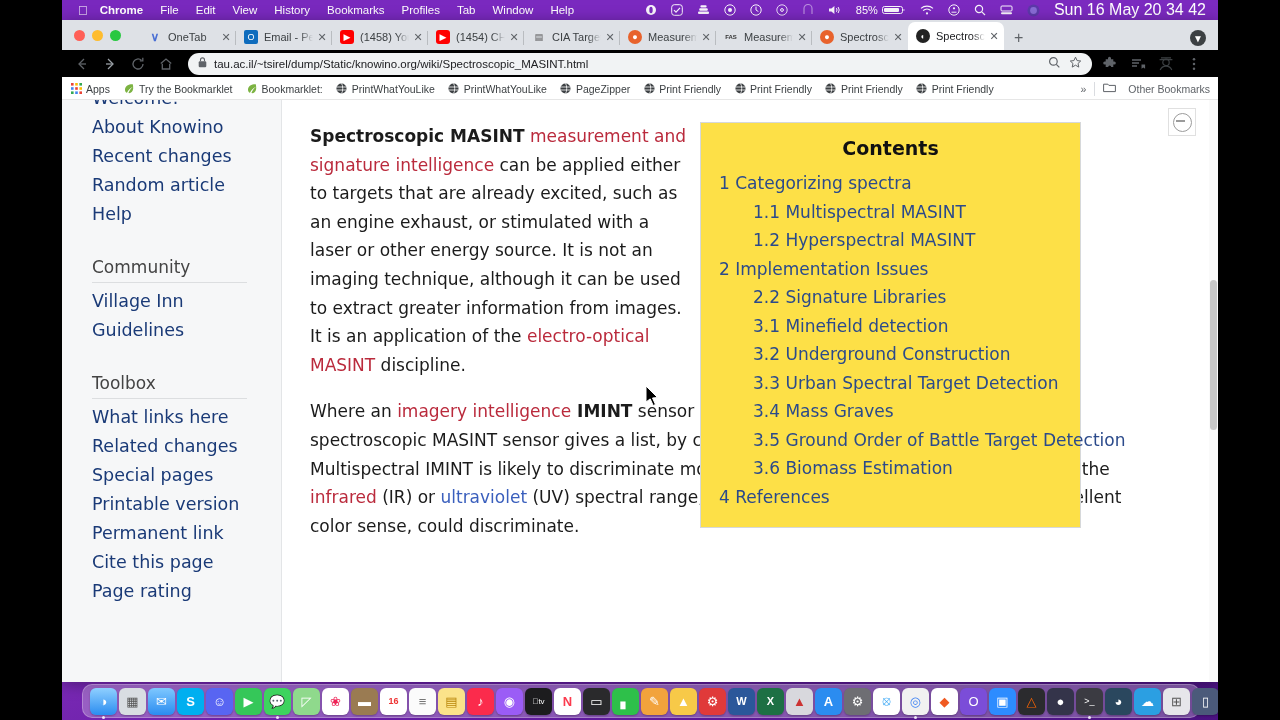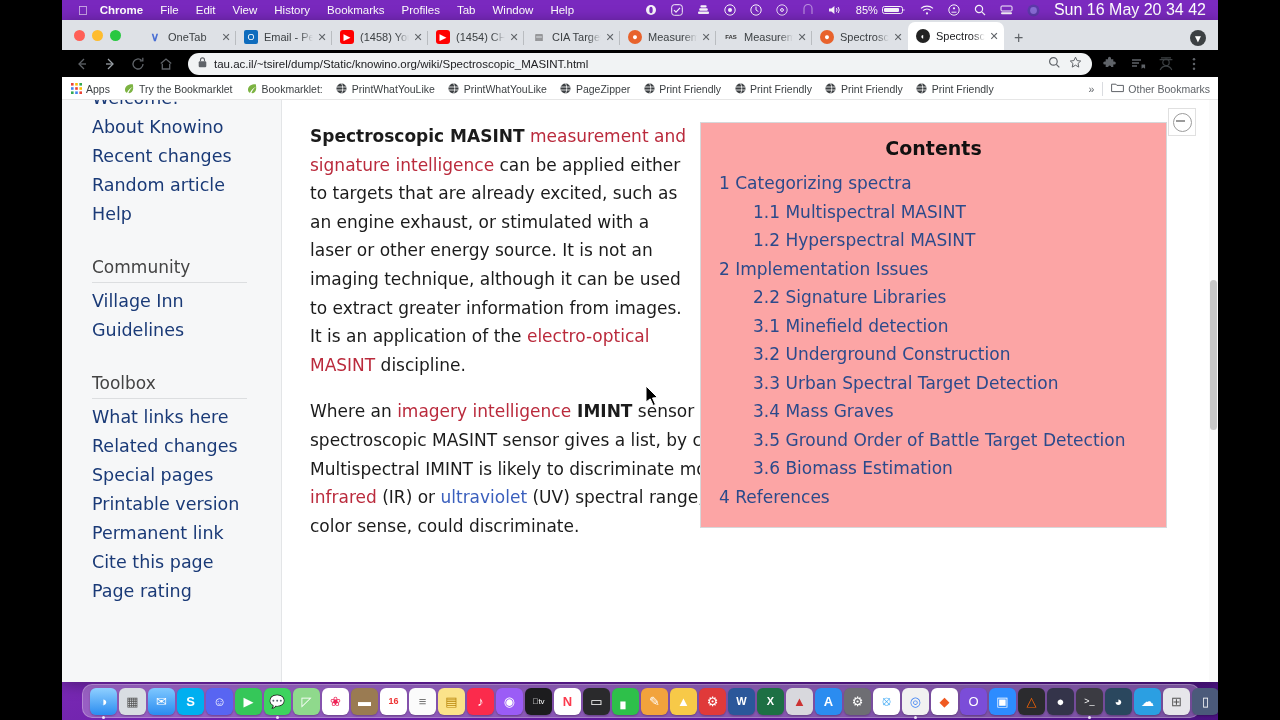--- a/index.html
+++ b/index.html
@@ -156,22 +156,22 @@
     margin: 0 0 18px 0; font-size: 17px; line-height: 28.6px; color: #1b1b1b;
     width: 382px;
   }
   #content p.wide { width: 820px; }
   .lnk { color: #ba2a3c; }
   .lnk-blue { color: #3a5fbd; }
   .b { font-weight: bold; }
 
   
   #toc {
-    position: absolute; left: 418px; top: 22px; width: 467px;
-    background: #fca5a5; border: 1px solid #d6d8da;
+    position: absolute; left: 418px; top: 22px; width: 381px;
+    background: #fde047; border: 1px solid #d6d8da;
     padding: 14px 18px 16px 18px; box-sizing: border-box;
   }
   #toc .toc-title {
     text-align: center; font-weight: bold; font-size: 19px; color: #111;
     margin-bottom: 10px;
   }
   #toc .toc-row { font-size: 17px; line-height: 28.5px; color: #2b4a8b; white-space: nowrap; }
   #toc .toc-row.l2 { padding-left: 34px; }
 
   
@@ -571,21 +571,21 @@
         </span>
 
         <span class="bm-overflow">
           <span>»</span>
           <span class="bm-sep"></span>
           <span class="bmi">
             <svg width="13" height="11" viewBox="0 0 13 11">
                 <path d="M.6 2.2h4.3l1 1.2h6.5v6.2H.6z" fill="none" stroke="#5f6368" stroke-width="1"></path>
               </svg>
           </span>
-          <span style="margin-left:4px;">Other Bookmarks</span>
+          <span style="margin-left:12px;">Other Bookmarks</span>
         </span>
       </div>
 
       <div id="page">
 
         <div id="sidebar">
           <div class="side-clip">
             <span class="side-link">Welcome!</span>
             <span class="side-link">About Knowino</span>
             <span class="side-link">Recent changes</span>

